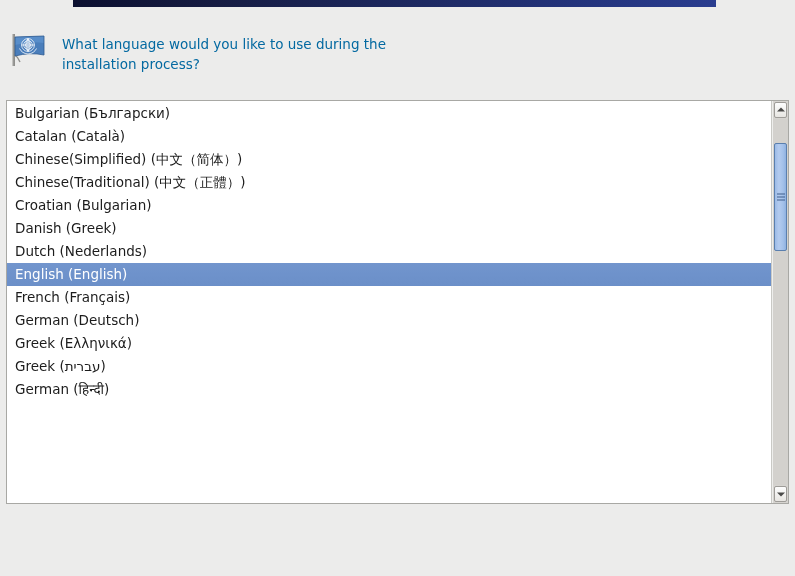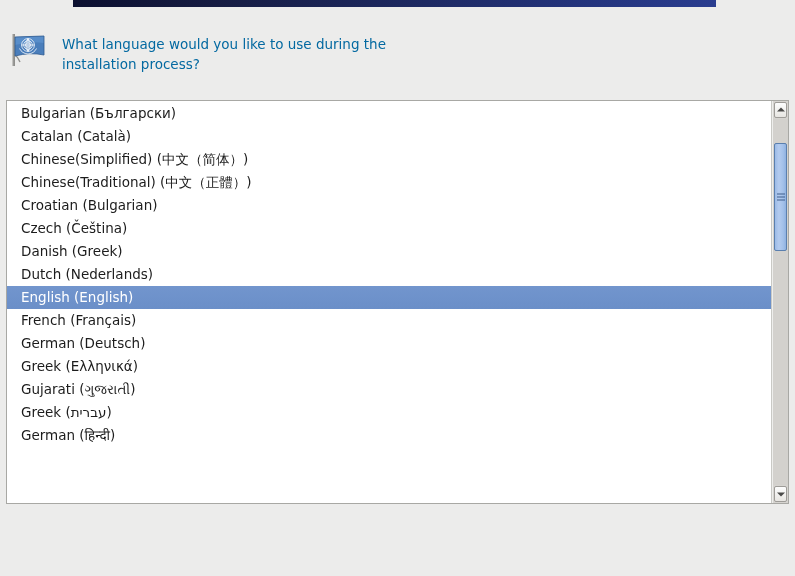--- a/index.html
+++ b/index.html
@@ -65,21 +65,21 @@
   #list-viewport {
     flex: 1 1 auto;
     background: #ffffff;
     overflow: hidden;
     padding-top: 1px;
     border-right: 1px solid #c9c9c5;
   }
   .list-row {
     height: 23px;
     line-height: 23px;
-    padding-left: 14px;
+    padding-left: 8px;
     font-size: 13.5px;
     color: #1c1c1c;
     white-space: nowrap;
     overflow: hidden;
   }
   .list-row.selected {
     background: linear-gradient(to bottom, #7295cd 0%, #6e92cb 50%, #6b8fc8 100%);
     color: #ffffff;
   }
 
@@ -184,28 +184,26 @@
 installation process?</div>
 </div>
 
 <div id="list-frame">
   <div id="list-viewport">
       <div class="list-row">Bulgarian (Български)</div>
       <div class="list-row">Catalan (Català)</div>
       <div class="list-row">Chinese(Simplified) (中文（简体）)</div>
       <div class="list-row">Chinese(Traditional) (中文（正體）)</div>
       <div class="list-row">Croatian (Bulgarian)</div>
-      <div class="list-row">Czech (Čeština)</div>
       <div class="list-row">Danish (Greek)</div>
       <div class="list-row">Dutch (Nederlands)</div>
       <div class="list-row selected">English (English)</div>
       <div class="list-row">French (Français)</div>
       <div class="list-row">German (Deutsch)</div>
       <div class="list-row">Greek (Ελληνικά)</div>
-      <div class="list-row">Gujarati (ગુજરાતી)</div>
       <div class="list-row">Greek (עברית)</div>
       <div class="list-row">German (हिन्दी)</div>
     </div>
 
   <div id="scrollbar">
     <div class="sb-btn">
       <span class="sb-arrow up"></span>
     </div>
     <div id="sb-track">
       <div id="sb-thumb">

